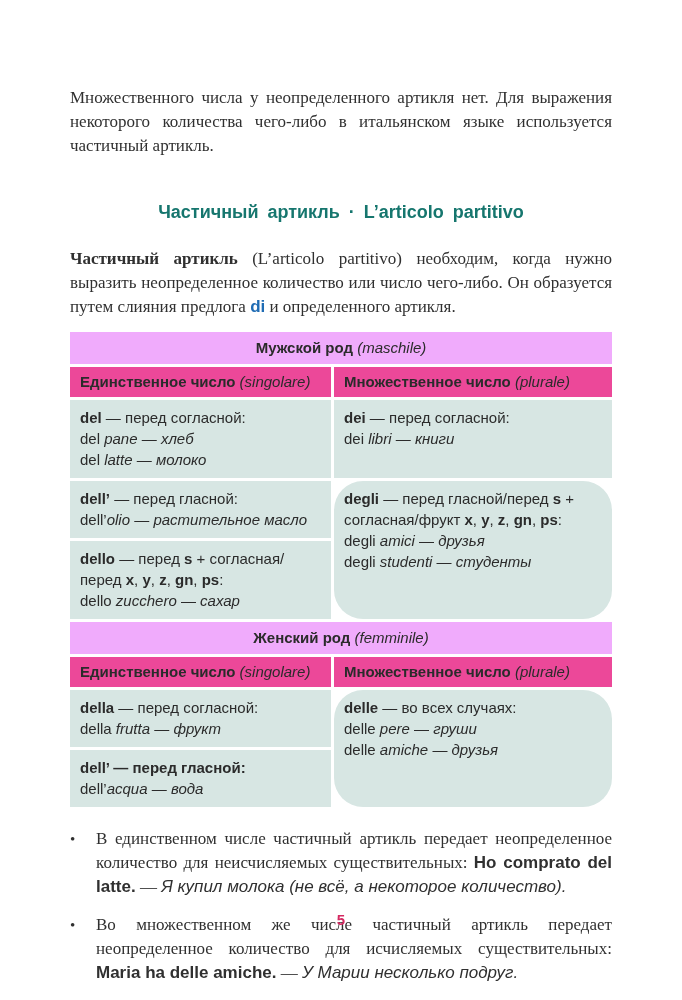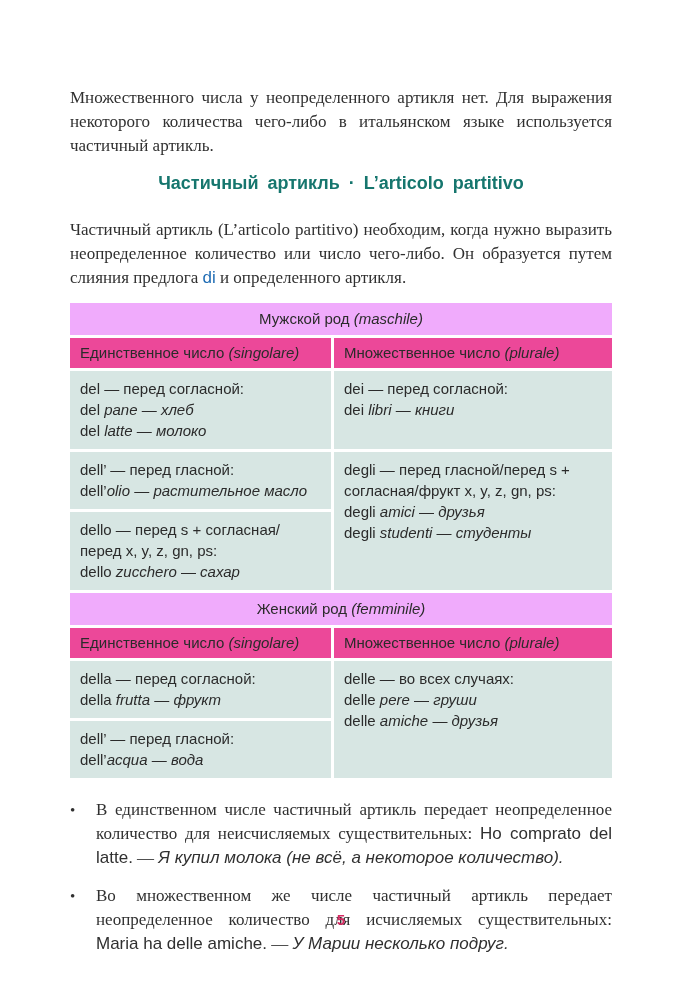--- a/index.html
+++ b/index.html
@@ -16,21 +16,21 @@
     font-size:17px;line-height:24px;text-align:justify;margin:0;
   }
 
   .heading{
     text-align:center;
     font-family:"Liberation Sans", sans-serif;
     font-weight:bold;
     font-size:18px;
     color:#16766e;
     word-spacing:4px;
-    margin:15px 0 24px 0;
+    margin:44px 0 24px 0;
   }
 
   .def-para{margin-top:0;}
 
   
   .gtable{
     margin-top:13px;
     display:grid;
     grid-template-columns:261px 278px;
     gap:3px;
@@ -43,21 +43,21 @@
   .ghead{
     grid-column:1 / 3;
     background:#f0abfc;
     text-align:center;
     padding:5px 10px 6px 10px;
   }
   .gsub{
     background:#ec4899;
     padding:4px 10px 5px 10px;
   }
-  .span2{grid-row:span 2;}
+  .span2{grid-row:span 2;border-radius:29px;}
   .line{display:block;}
 
   
   .bullets{margin-top:20px;}
   .bullet{
     display:flex;
     margin-bottom:14px;
   }
   .bullet-marker{
     flex:0 0 26px;
@@ -75,21 +75,21 @@
     left:0;right:0;
     top:911px;
     text-align:center;
     font-family:"Liberation Sans", sans-serif;
     font-weight:bold;
     font-size:15px;
     color:#d52a62;
   }
 
   
-  .b{font-weight:normal;}
+  .b{font-weight:bold;}
   .i{font-style:italic;}
   .sans{font-family:"Liberation Sans", sans-serif;}
   .c-blue{color:#1f6cb4;}
 </style>
 </head>
 <body>
 
 <div class="content">
 
   <p class="para">Множественного числа у неопределенного артикля нет. Для выражения некоторого количества чего-либо в итальянском языке используется частичный артикль.</p>

